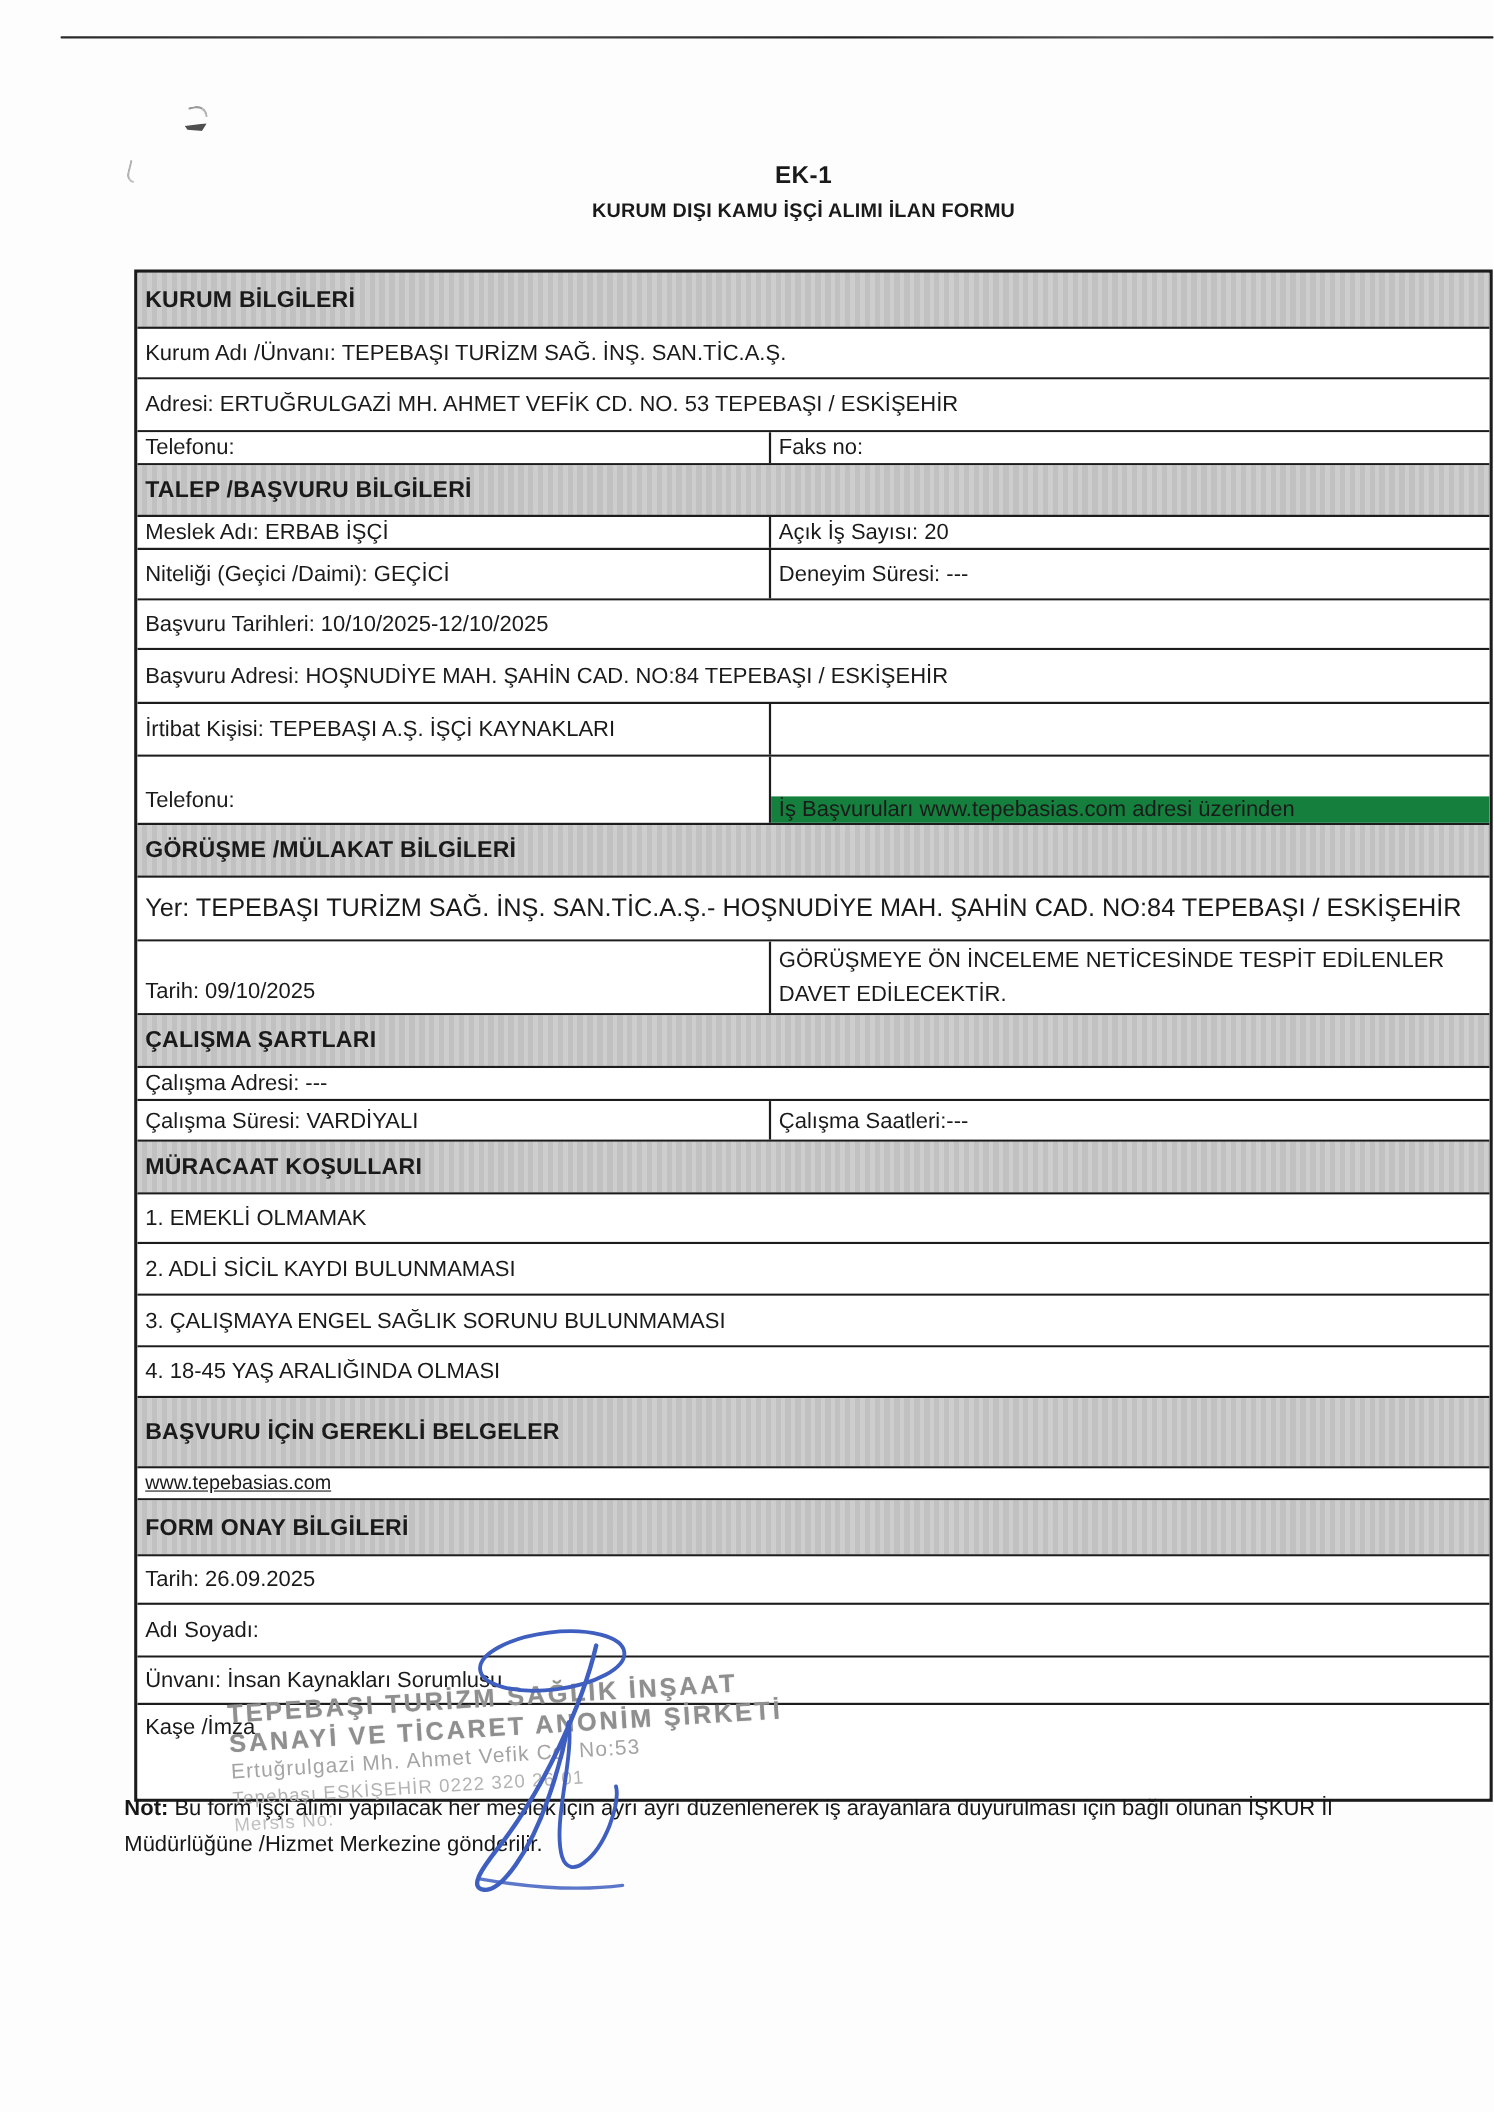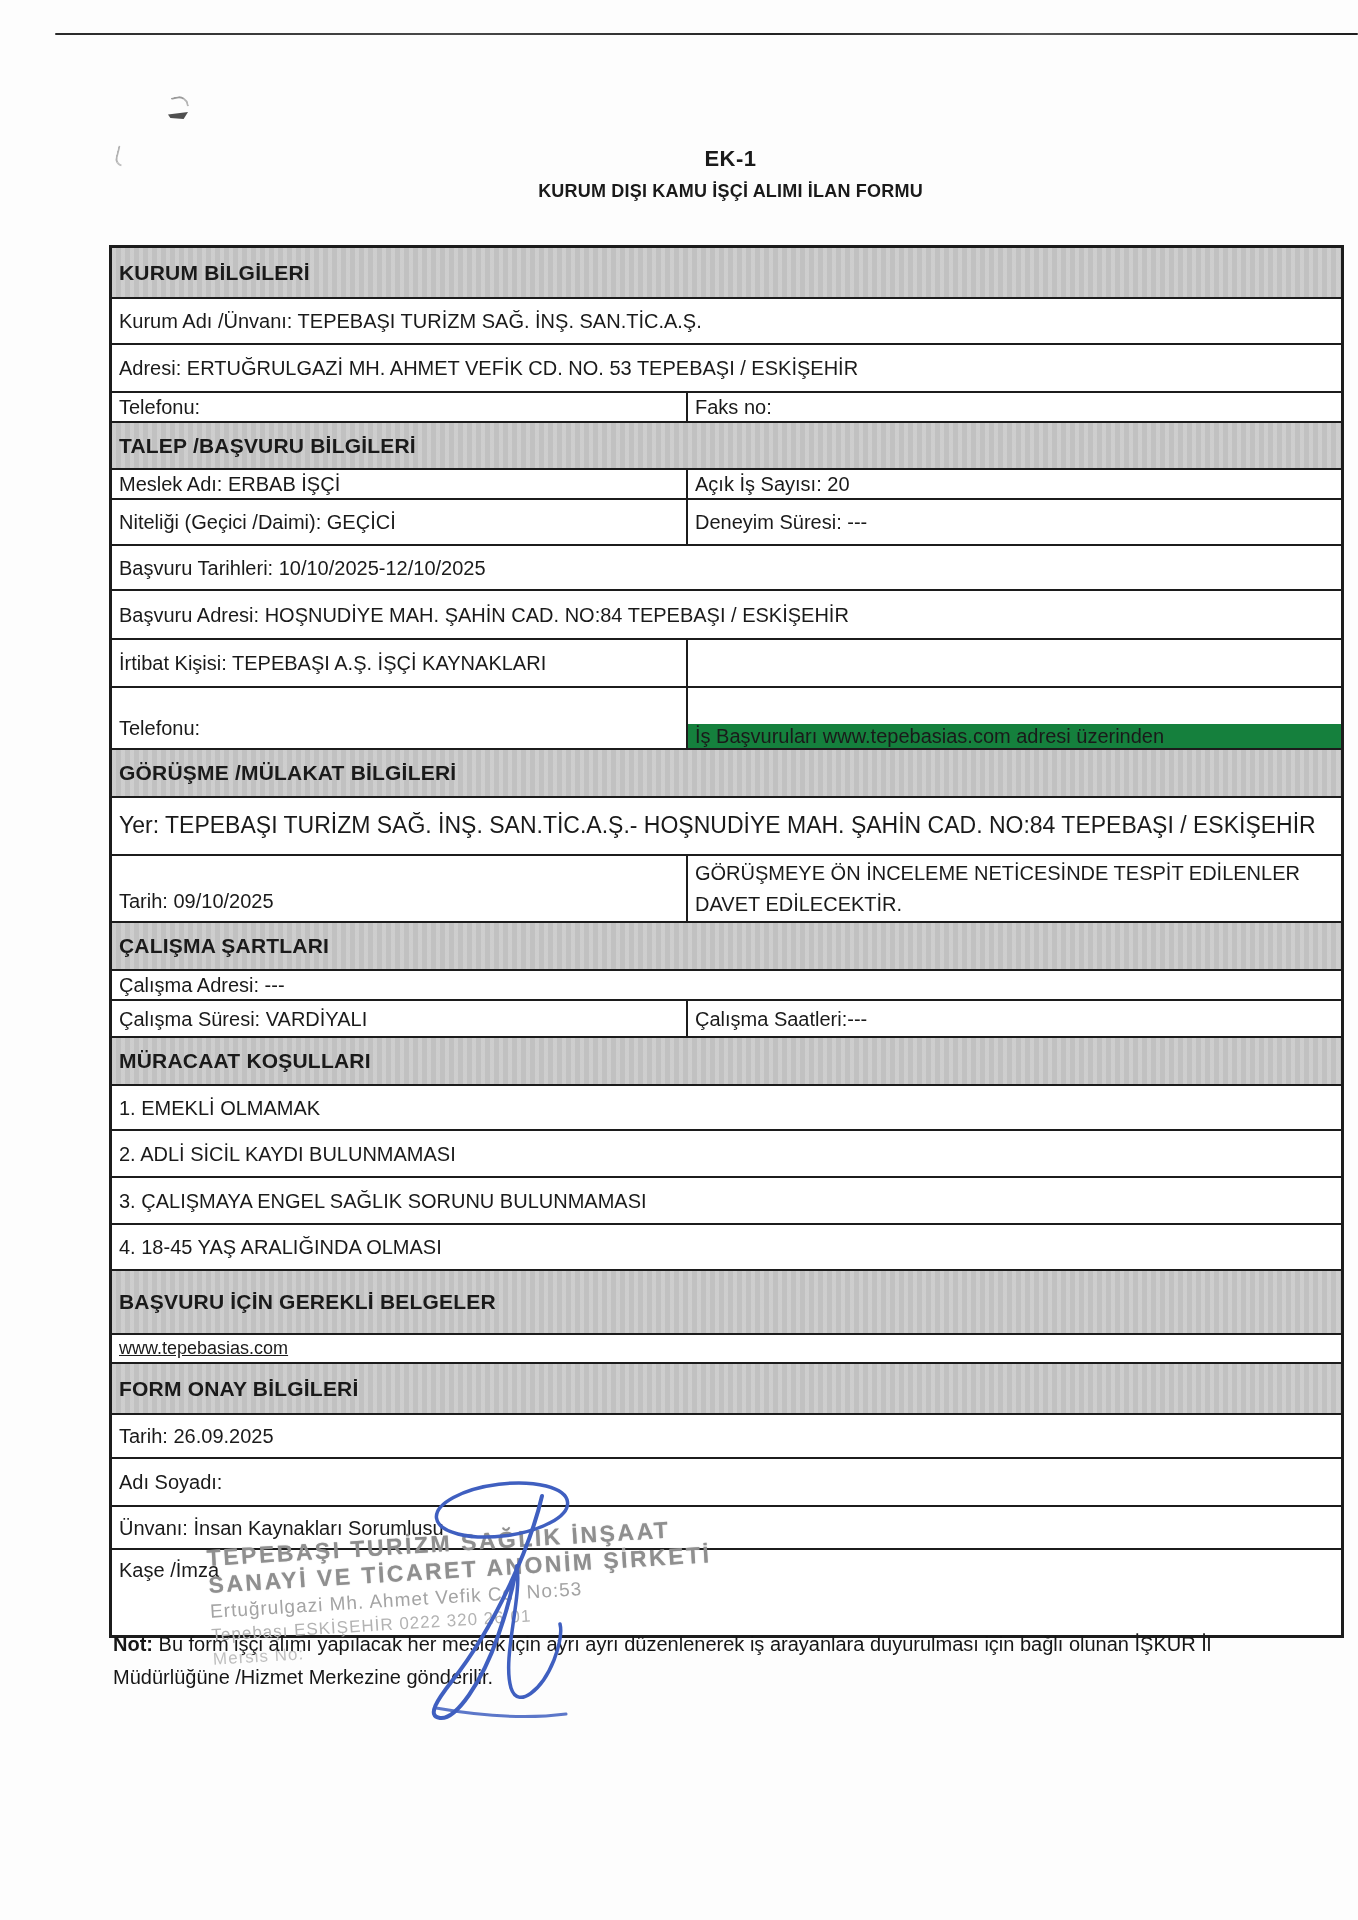--- a/index.html
+++ b/index.html
@@ -27,21 +27,21 @@
     background:#9b9b9b; transform:rotate(-32deg); opacity:.7; }
   .artifact-3b { position:absolute; left:903px; top:1246px; width:4px; height:3px; background:#a8a8a8; border-radius:50%; opacity:.8; }
 
   
   .titles { position:absolute; top:146px; left:113px; width:1235px; text-align:center; }
   .title-ek { font-size:22px; font-weight:bold; letter-spacing:.5px; }
   .title-main { font-size:18px; font-weight:bold; margin-top:9px; letter-spacing:.2px; }
 
   
   .doc-table {
-    position:absolute; left:109px; top:245px; width:1235px;
+    position:absolute; left:122px; top:245px; width:1235px;
     border:3px solid #1c1c1c; background:#fff;
   }
   .row { display:flex; border-bottom:2px solid #1c1c1c; background:#fff; }
   .row:last-child { border-bottom:none; }
   .cell {
     display:flex; flex-direction:column; justify-content:center;
     padding-left:7px; padding-right:4px; font-size:20px; line-height:1.2;
     overflow:hidden; white-space:nowrap;
   }
   .cell.full { width:100%; }

